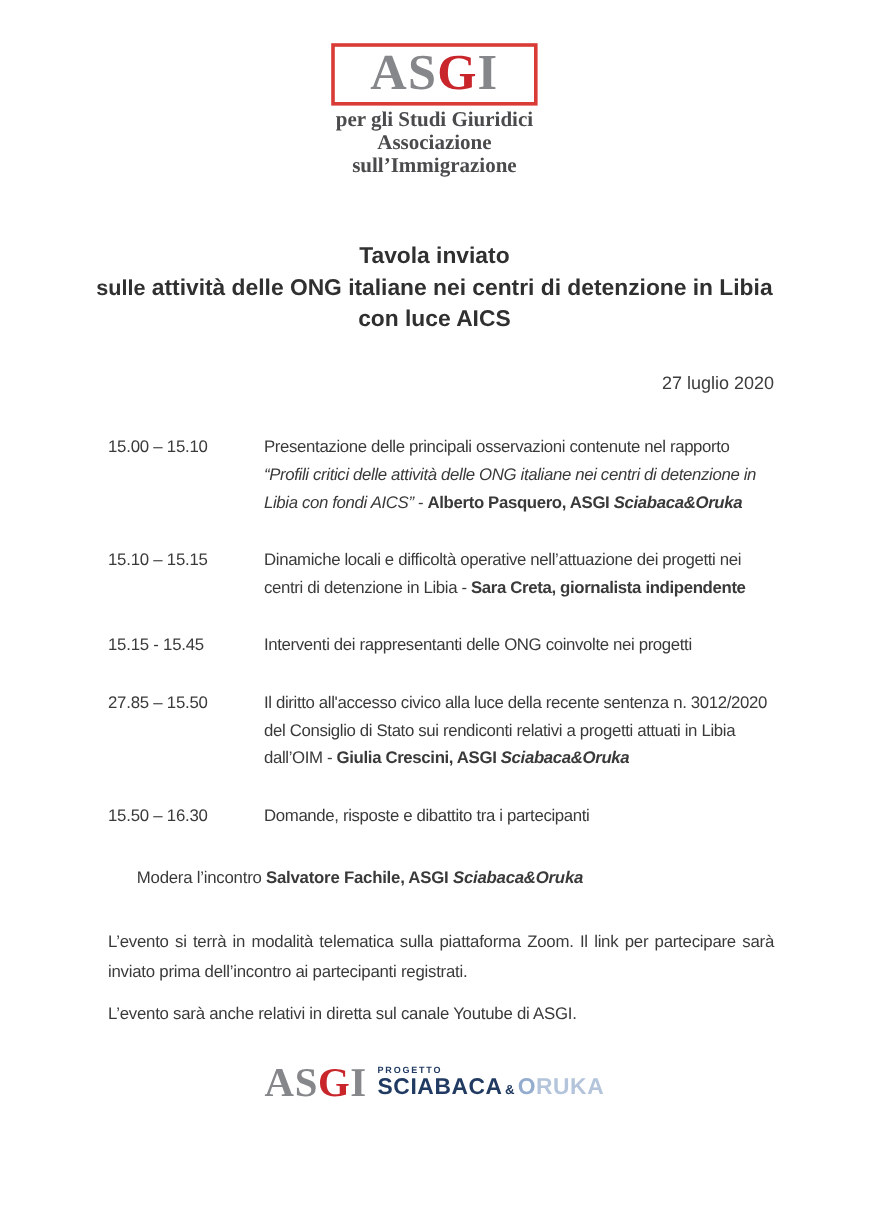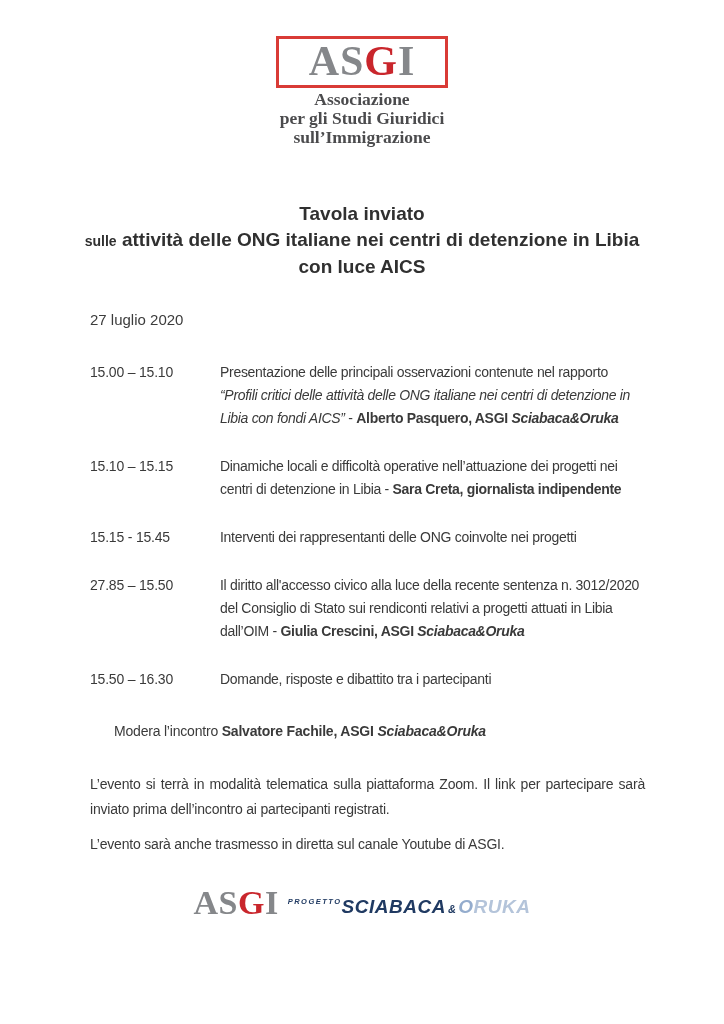--- a/index.html
+++ b/index.html
@@ -33,27 +33,28 @@
     color:#4b4b4d; text-align:center;
   }
 
   
   .event-title {
     margin-top:54px;
     text-align:center;
     font-weight:bold; font-size:19px; line-height:26px;
     color:#303030;
   }
-  .title-lead { font-size:14px;text-align:center; }
+  .title-lead { font-size:18px;text-align:center; }
 
   
   .content { margin-left:90px; width:555px; }
 
   .event-date {
     margin-top:28px;
+    text-align:right;
     font-size:15px; line-height:24px;
     color:#3c3c3c;
   }
 
   
   .agenda { margin-top:29px; }
   .agenda-row { display:flex; margin-bottom:25px;justify-content:flex-end; }
   .agenda-time {
     width:130px; flex-shrink:0;
     font-size:14px; line-height:23px; letter-spacing:-0.2px;
@@ -81,43 +82,43 @@
   
   .footer-logo {
     margin-top:30px;
     width:100%;
     display:flex; justify-content:center; align-items:flex-end;
   }
   .footer-asgi {
     font-family:"Liberation Serif", serif;
     font-weight:bold; font-size:34px; line-height:32px; letter-spacing:0.5px;
   }
-  .footer-project { margin-left:9px; display:flex; flex-direction:row; align-items:flex-start;font-style:italic; }
+  .footer-project { margin-left:9px; display:flex; flex-direction:column; align-items:flex-start; }
   .progetto-label {
     font-size:7.5px; font-weight:bold; letter-spacing:1.5px;
     color:var(--navy,#203a62); line-height:9px; margin-bottom:1px;
   }
   .project-name { font-weight:bold; font-size:19px; line-height:20px; letter-spacing:0.5px; }
   .sciabaca { color:var(--navy,#203a62); }
   .ampersand { font-size:11px; color:var(--navy,#203a62); padding:0 2px; }
   .oruka-o { color:var(--blue-o,#94accd); }
   .oruka-rest { color:var(--blue-light,#b4c4da); }
 </style>
 </head>
 <body>
 
 <div class="page">
 
   <header class="logo-wrap">
     <div class="logo-box">
       <div class="asgi-wordmark"><span class="asgi-gray">AS</span><span class="asgi-red">G</span><span class="asgi-gray">I</span></div>
     </div>
     <div class="logo-subtitle">
+      <div>per gli Studi Giuridici</div>
       <div>Associazione</div>
-      <div>per gli Studi Giuridici</div>
       <div>sull’Immigrazione</div>
     </div>
   </header>
 
   <h1 class="event-title">
     <div>Tavola inviato</div>
     <div><span class="title-lead">sulle</span><span> attività delle ONG italiane nei centri di detenzione in Libia</span></div>
     <div>con luce AICS</div>
   </h1>
 
@@ -144,21 +145,21 @@
         </div>
         <div class="agenda-row">
           <div class="agenda-time">15.50 – 16.30</div>
           <div class="agenda-desc"><span class="seg-normal">Domande, risposte e dibattito tra i partecipanti</span></div>
         </div>
       </section>
 
     <p class="moderator" id="moderator"><span class="seg-normal">Modera l’incontro </span><span class="seg-bold">Salvatore Fachile, ASGI </span><span class="seg-bolditalic">Sciabaca&amp;Oruka</span></p>
 
     <p class="note note-first">L’evento si terrà in modalità telematica sulla piattaforma Zoom. Il link per partecipare sarà inviato prima dell’incontro ai partecipanti registrati.</p>
-    <p class="note note-second">L’evento sarà anche trasmesso in diretta sul canale Youtube di ASGI.</p>
+    <p class="note note-second">L’evento sarà anche relativi in diretta sul canale Youtube di ASGI.</p>
   </div>
 
   <footer class="footer-logo">
     <div class="footer-asgi"><span class="asgi-gray">AS</span><span class="asgi-red">G</span><span class="asgi-gray">I</span></div>
     <div class="footer-project">
       <div class="progetto-label">PROGETTO</div>
       <div class="project-name"><span class="sciabaca">SCIABACA</span><span class="ampersand">&amp;</span><span class="oruka-o">O</span><span class="oruka-rest">RUKA</span></div>
     </div>
   </footer>
 

